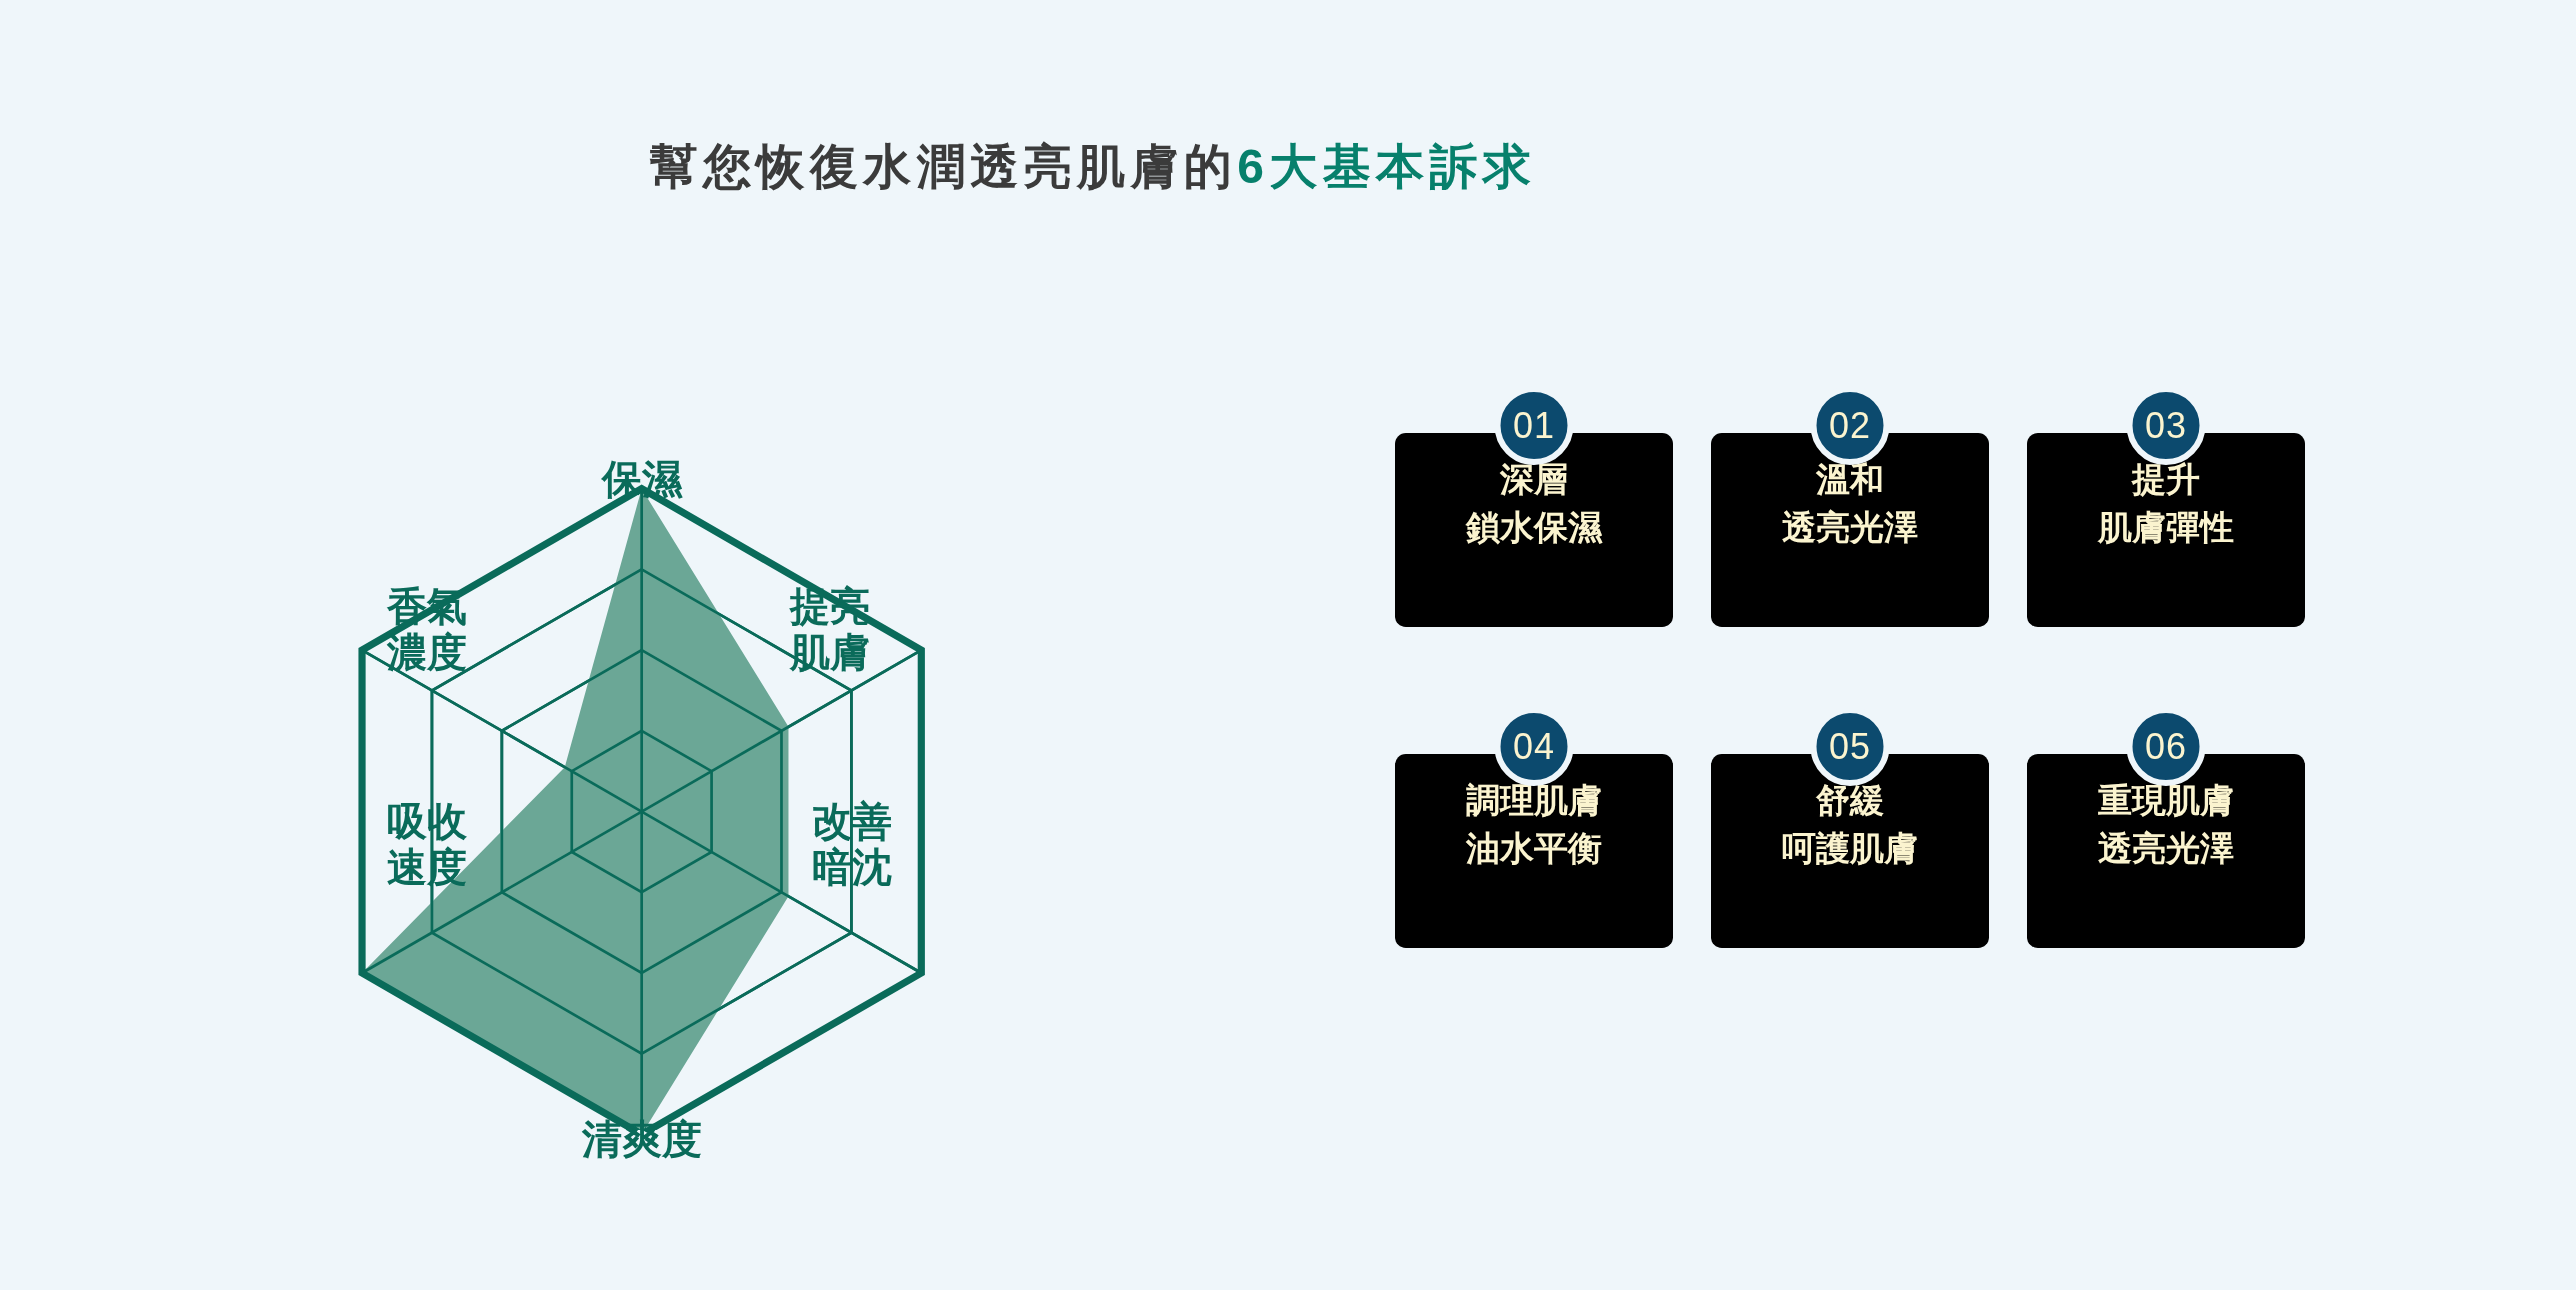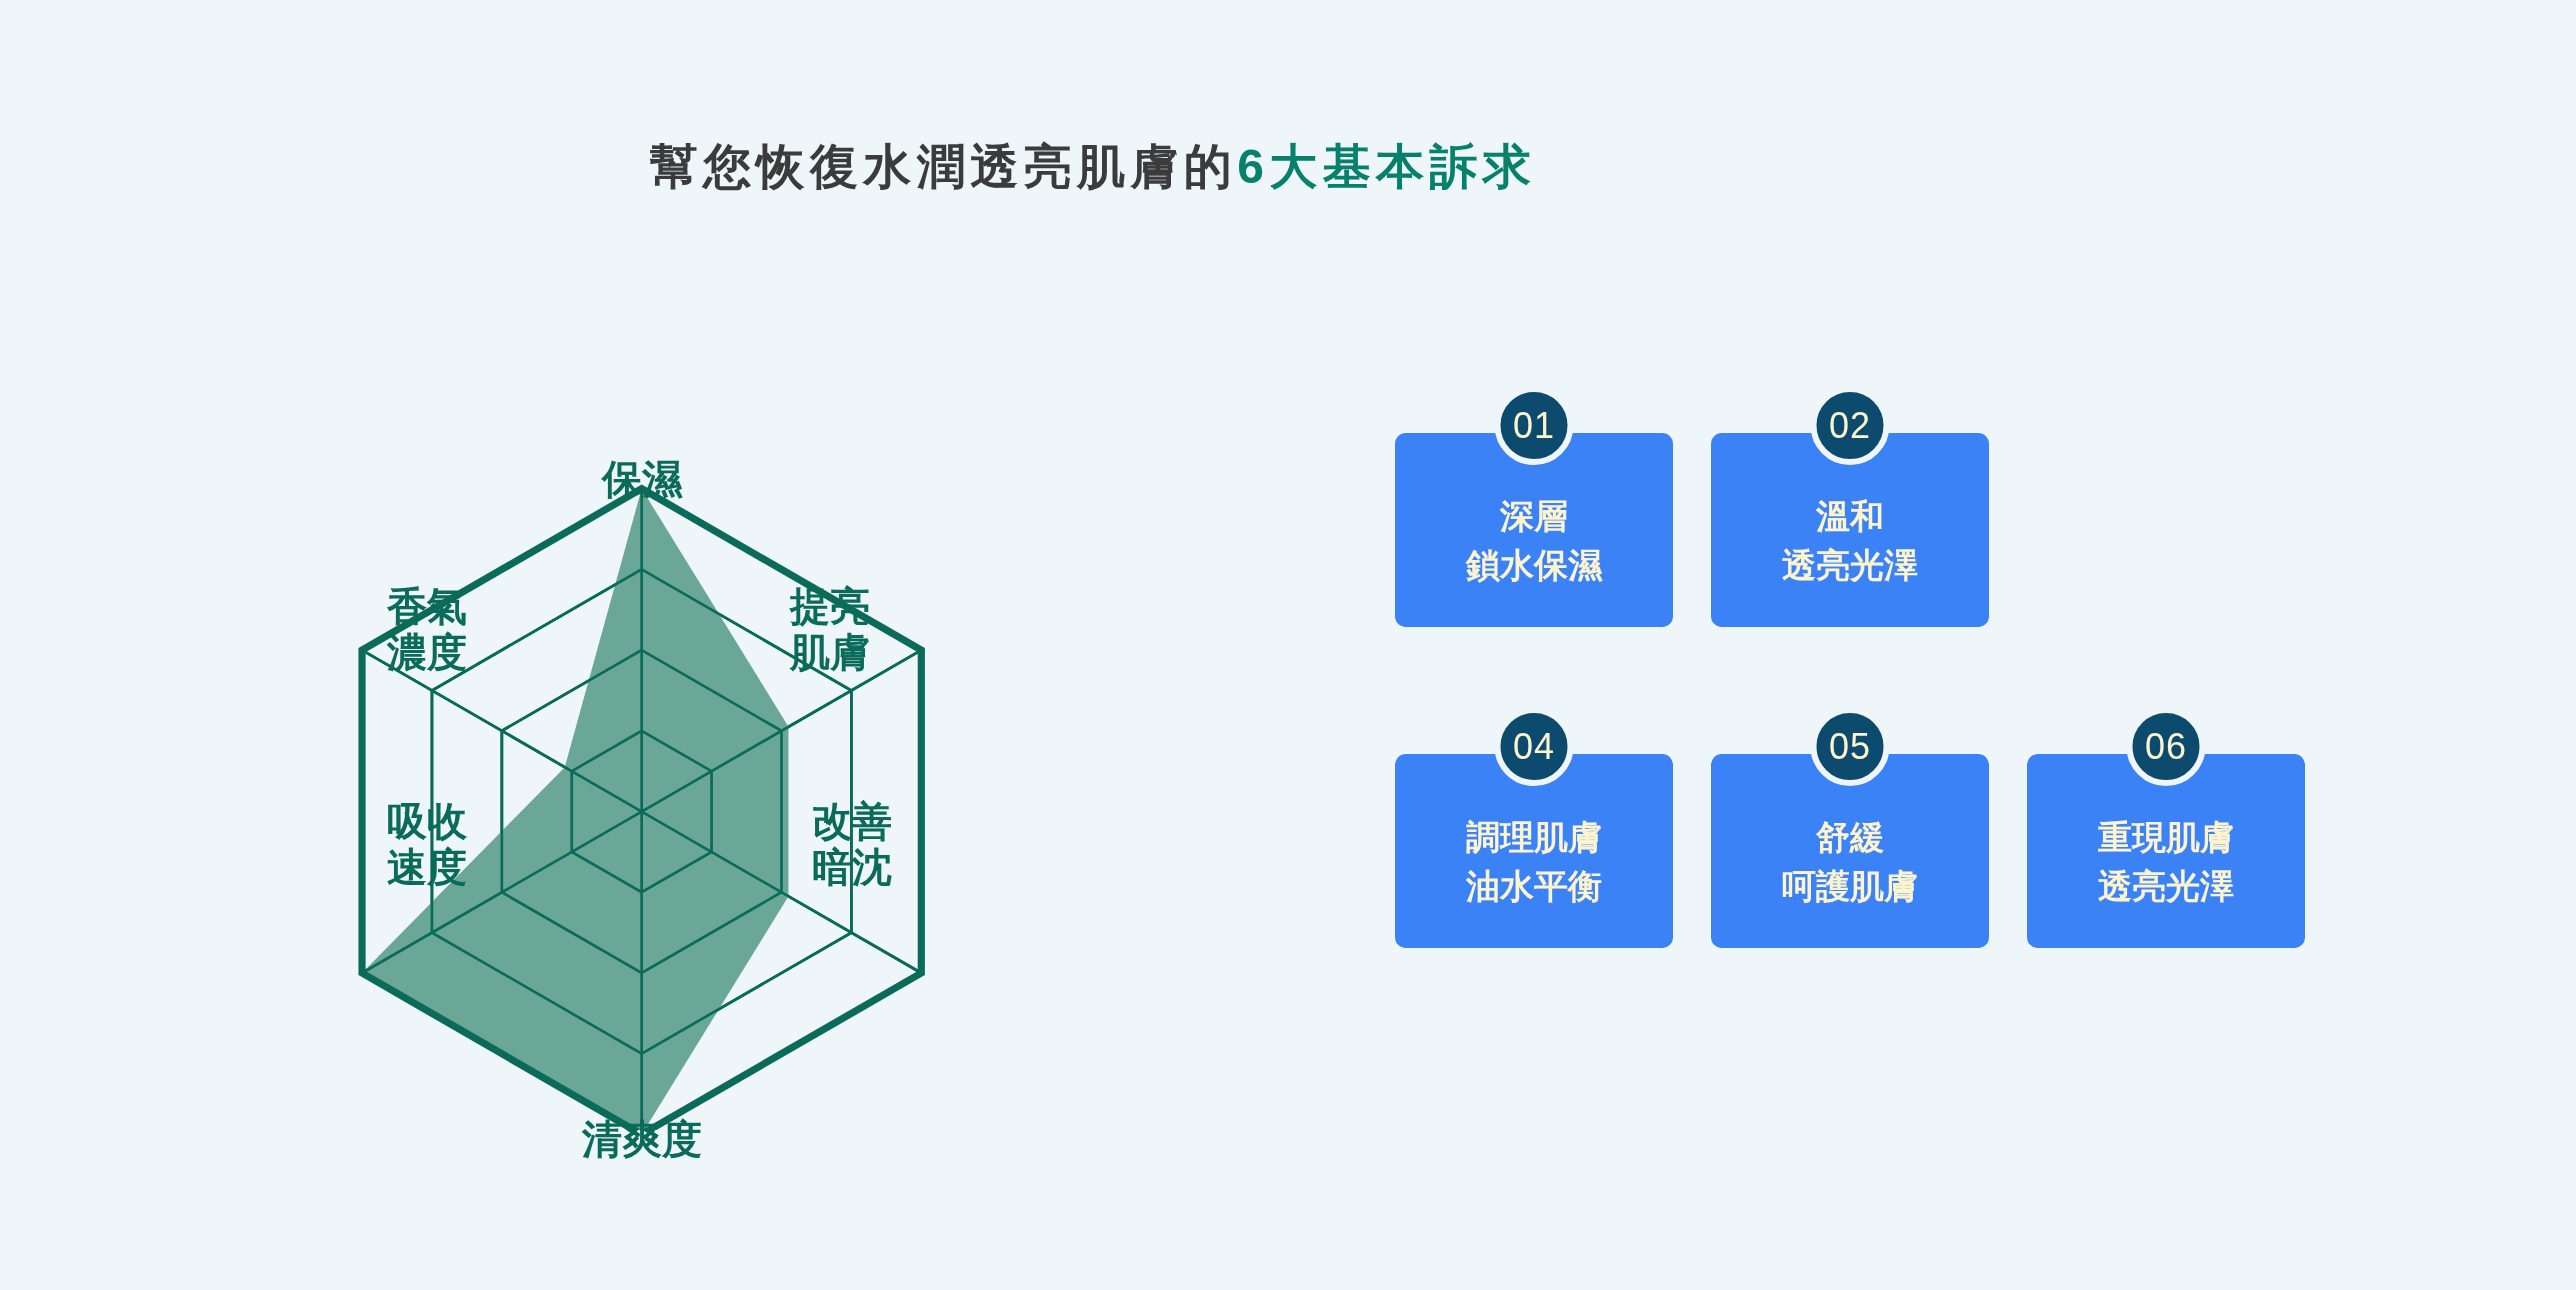--- a/index.html
+++ b/index.html
@@ -105,26 +105,26 @@
     justify-content: center;
     letter-spacing: 0.9px;
     z-index: 2;
   }
   .card-body {
     position: absolute;
     left: 0;
     top: 47px;
     width: 278px;
     height: 194px;
-    background: #3b82f6;
+    background: #000000;
     border-radius: 10.8px;
     display: flex;
     flex-direction: column;
     align-items: center;
-    justify-content: center;
+    justify-content: flex-start;
     color: #fbf4cf;
     font-size: 34px;
     font-weight: 700;
     line-height: 1.42;
     z-index: 1;
     padding-top: 21.5px;
     box-sizing: border-box;
   }
   .card-line { display: block; white-space: nowrap; }
 </style>
@@ -200,20 +200,27 @@
           <span class="card-line">鎖水保濕</span>
         </div>
       </div>
       <div class="card-wrap">
         <div class="card-badge">02</div>
         <div class="card-body">
           <span class="card-line">溫和</span>
           <span class="card-line">透亮光澤</span>
         </div>
       </div>
+      <div class="card-wrap">
+        <div class="card-badge">03</div>
+        <div class="card-body">
+          <span class="card-line">提升</span>
+          <span class="card-line">肌膚彈性</span>
+        </div>
+      </div>
     </div>
     <div class="card-row">
       <div class="card-wrap">
         <div class="card-badge">04</div>
         <div class="card-body">
           <span class="card-line">調理肌膚</span>
           <span class="card-line">油水平衡</span>
         </div>
       </div>
       <div class="card-wrap">

